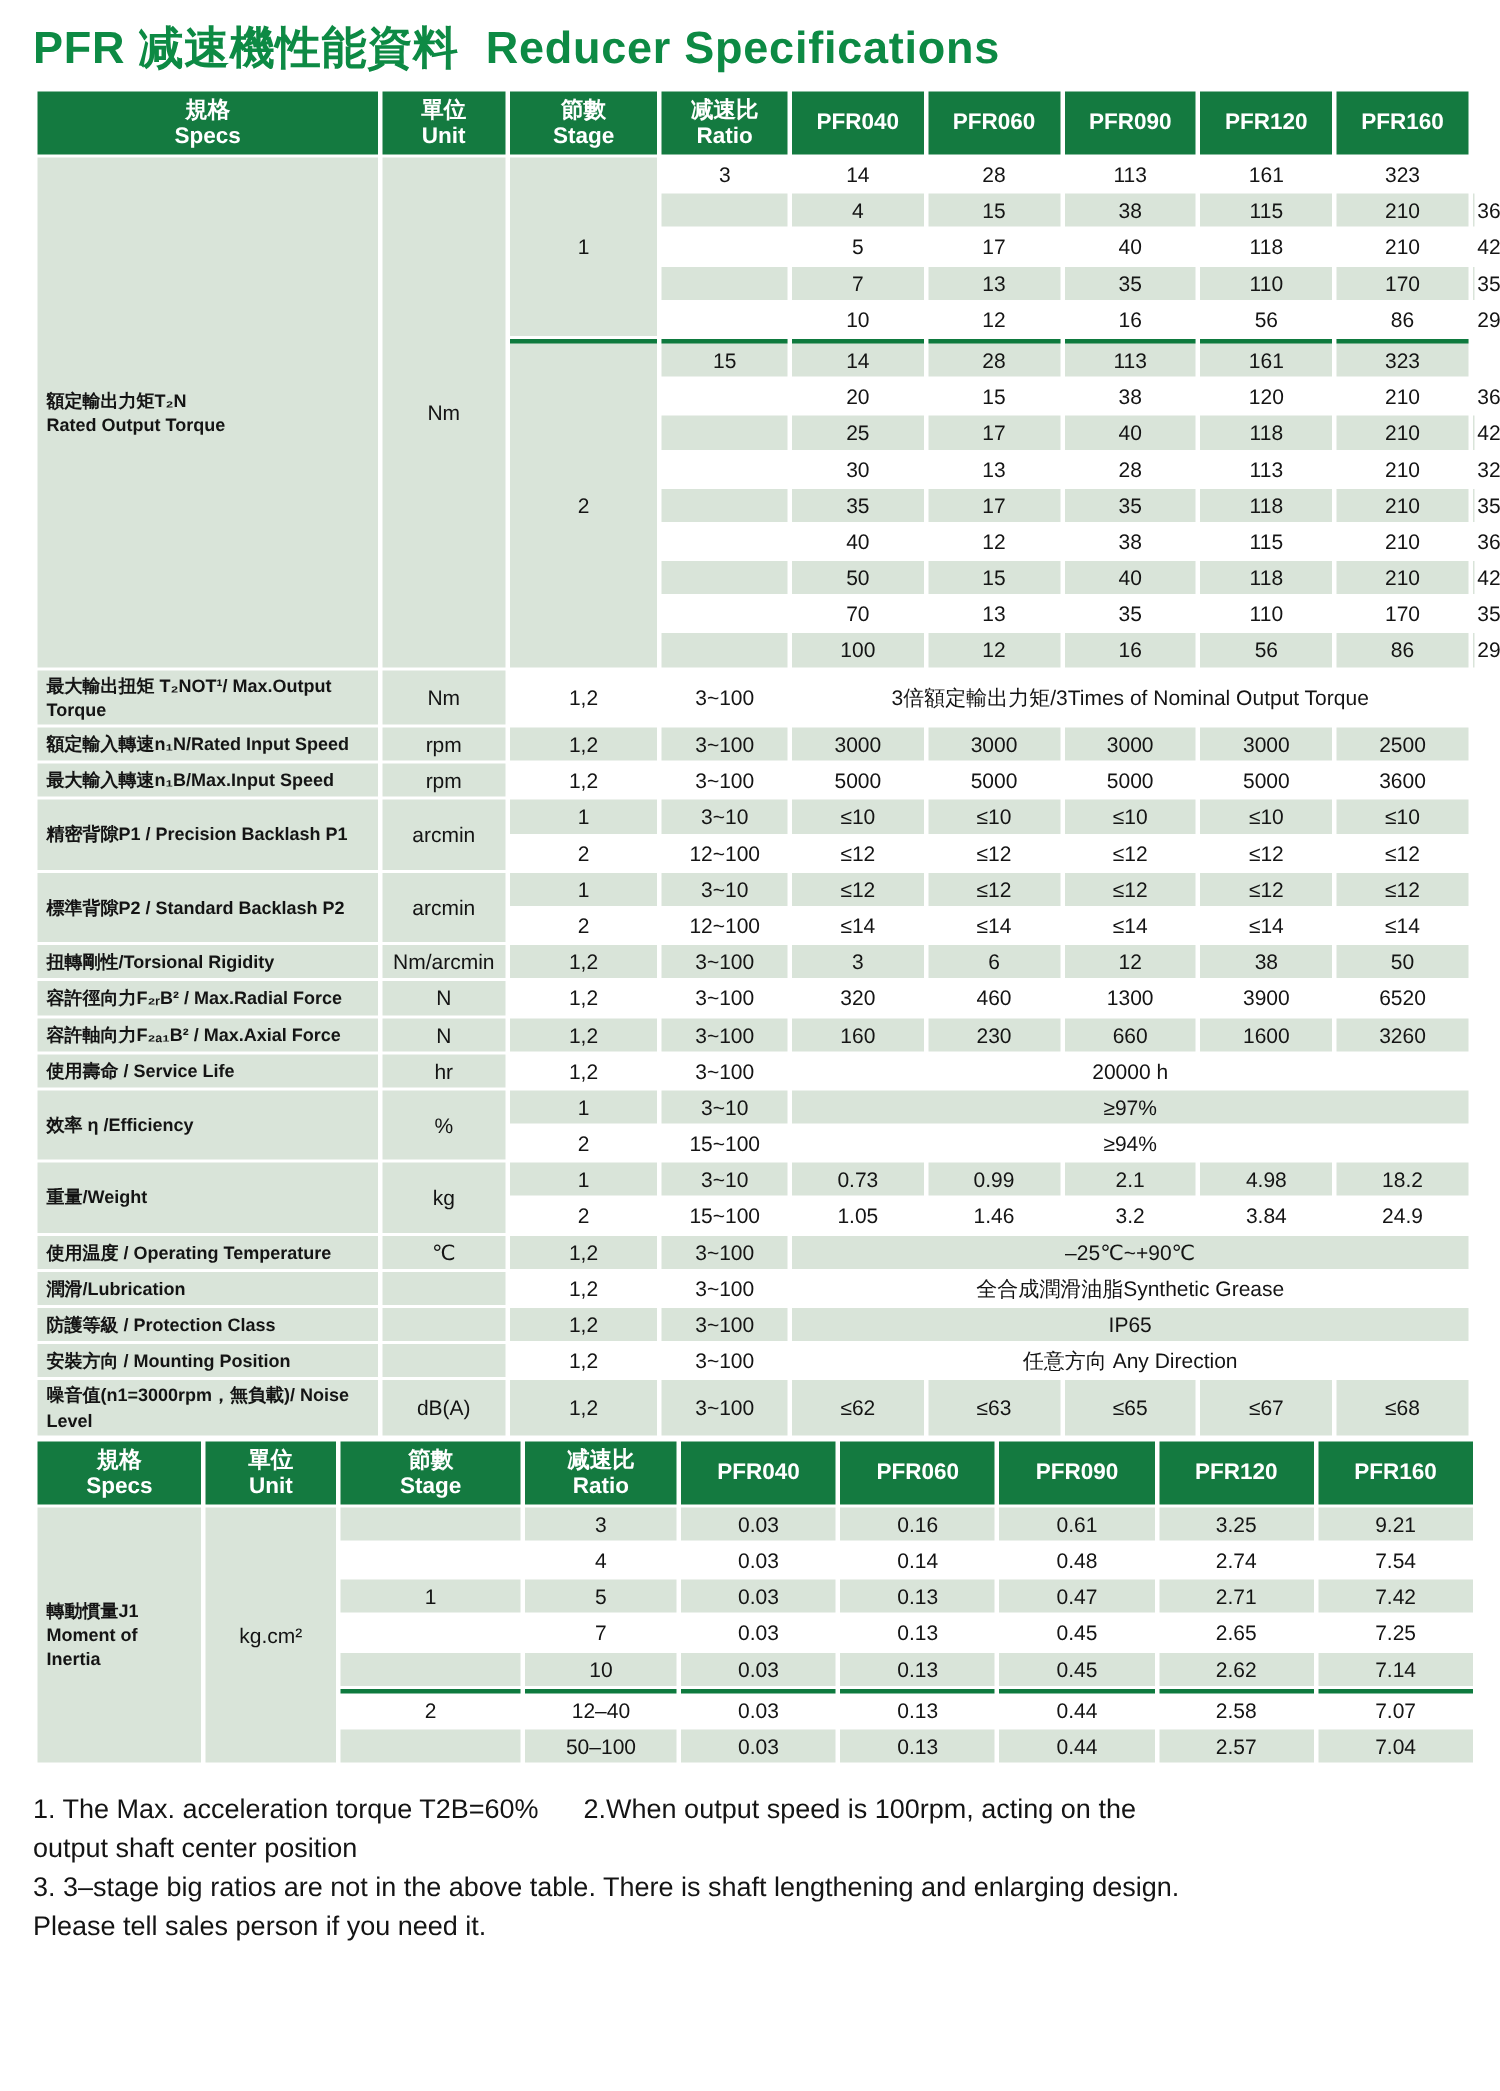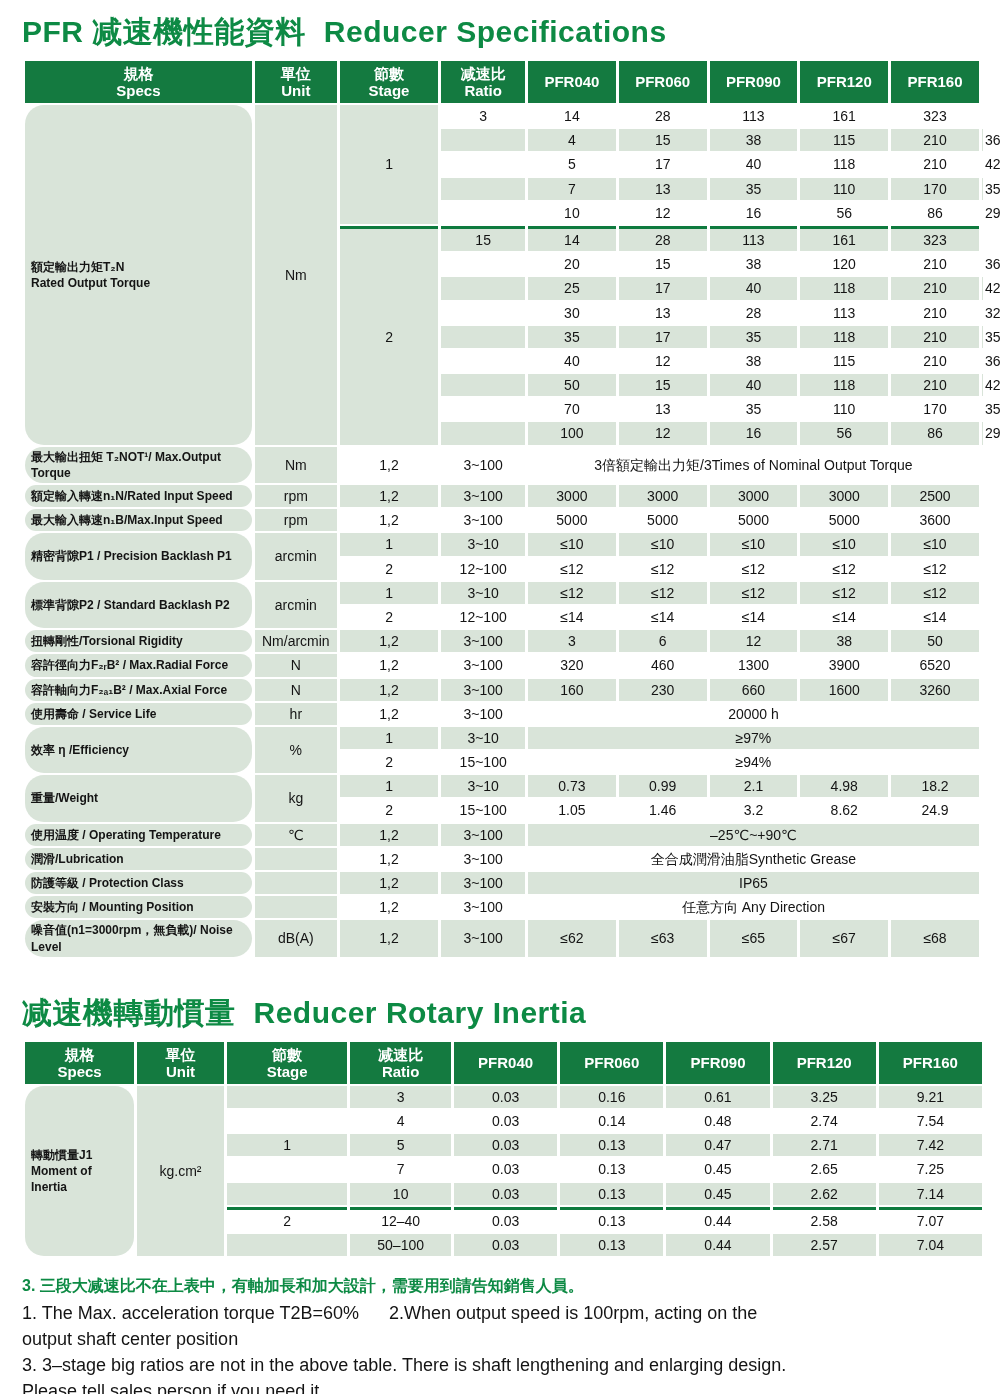--- a/index.html
+++ b/index.html
@@ -17,21 +17,21 @@
   .title.second{margin-top:34px;}
   table.spec{width:963px;table-layout:fixed;border-collapse:separate;border-spacing:3px 2px;}
   
   .t1 col.c-specs{width:24.4%;} .t1 col.c-unit{width:8.8%;} .t1 col.c-stage{width:10.6%;} .t1 col.c-ratio{width:9.0%;} .t1 col.c-m{width:9.44%;}
   .t2 col.c-specs{width:11.7%;} .t2 col.c-unit{width:9.3%;} .t2 col.c-stage{width:12.9%;} .t2 col.c-ratio{width:10.8%;} .t2 col.c-m{width:11.06%;}
   th.hdr{background:var(--green);color:#fff;font-weight:bold;font-size:15px;line-height:1.15;height:38px;padding:2px 1px;text-align:center;vertical-align:middle;}
   tbody td{font-size:14px;line-height:1.3;padding:2px 3px;text-align:center;vertical-align:middle;}
   td.g{background:var(--band);}
   td.w{background:#ffffff;}
   td.solid{background:var(--band);}
-  td.label-cell{text-align:left;font-size:12px;font-weight:bold;padding:2px 15px 2px 6px;line-height:1.35;border-radius:19px;}
+  td.label-cell{text-align:left;font-size:12px;font-weight:bold;padding:2px 15px 2px 6px;line-height:1.35;}
   td.unit-cell{font-size:14px;}
   tr.divider > td{border-top:3px solid var(--dk);}
   .footnotes{margin-top:16px;}
   .fn-zh{margin:0 0 2px 0;color:var(--title-green);font-weight:bold;font-size:16px;line-height:1.5;white-space:pre-wrap;}
   .fn-en{margin:0;color:var(--ink);font-size:18px;line-height:1.45;white-space:pre-wrap;}
 </style>
 </head>
 <body>
 
 <div class="page">
@@ -360,21 +360,21 @@
           <td class="value-cell g">2.1</td>
           <td class="value-cell g">4.98</td>
           <td class="value-cell g">18.2</td>
         </tr>
         <tr>
           <td class="stage-cell w">2</td>
           <td class="ratio-cell w">15~100</td>
           <td class="value-cell w">1.05</td>
           <td class="value-cell w">1.46</td>
           <td class="value-cell w">3.2</td>
-          <td class="value-cell w">8.62</td>
+          <td class="value-cell w">3.84</td>
           <td class="value-cell w">24.9</td>
         </tr>
         <tr>
           <td class="label-cell solid" rowspan="1">
             <div>使用温度 / Operating Temperature</div>
           </td>
           <td class="unit-cell solid" rowspan="1">℃</td>
           <td class="stage-cell g">1,2</td>
           <td class="ratio-cell g">3~100</td>
           <td class="merged-cell g" colspan="5">–25℃~+90℃</td>
@@ -415,21 +415,20 @@
           <td class="ratio-cell g">3~100</td>
           <td class="value-cell g">≤62</td>
           <td class="value-cell g">≤63</td>
           <td class="value-cell g">≤65</td>
           <td class="value-cell g">≤67</td>
           <td class="value-cell g">≤68</td>
         </tr>
       </tbody>
   </table>
 
-  <h1 class="title second"><span>减速機轉動慣量</span><span class="en">Reducer Rotary Inertia</span></h1>
 
   <table class="spec t2">
     <colgroup>
       <col class="c-specs">
         <col class="c-unit">
         <col class="c-stage">
         <col class="c-ratio">
       <col class="c-m">
         <col class="c-m">
         <col class="c-m">
@@ -527,18 +526,17 @@
           <td class="value-cell g">0.03</td>
           <td class="value-cell g">0.13</td>
           <td class="value-cell g">0.44</td>
           <td class="value-cell g">2.57</td>
           <td class="value-cell g">7.04</td>
         </tr>
       </tbody>
   </table>
 
   <div class="footnotes">
-    <p class="fn-zh">3. 三段大减速比不在上表中，有軸加長和加大設計，需要用到請告知銷售人員。</p>
     <p class="fn-en">1. The Max. acceleration torque T2B=60%      2.When output speed is 100rpm, acting on the output shaft center position</p>
     <p class="fn-en">3. 3–stage big ratios are not in the above table. There is shaft lengthening and enlarging design. Please tell sales person if you need it.</p>
   </div>
 
 </div>
 
 </body></html>

